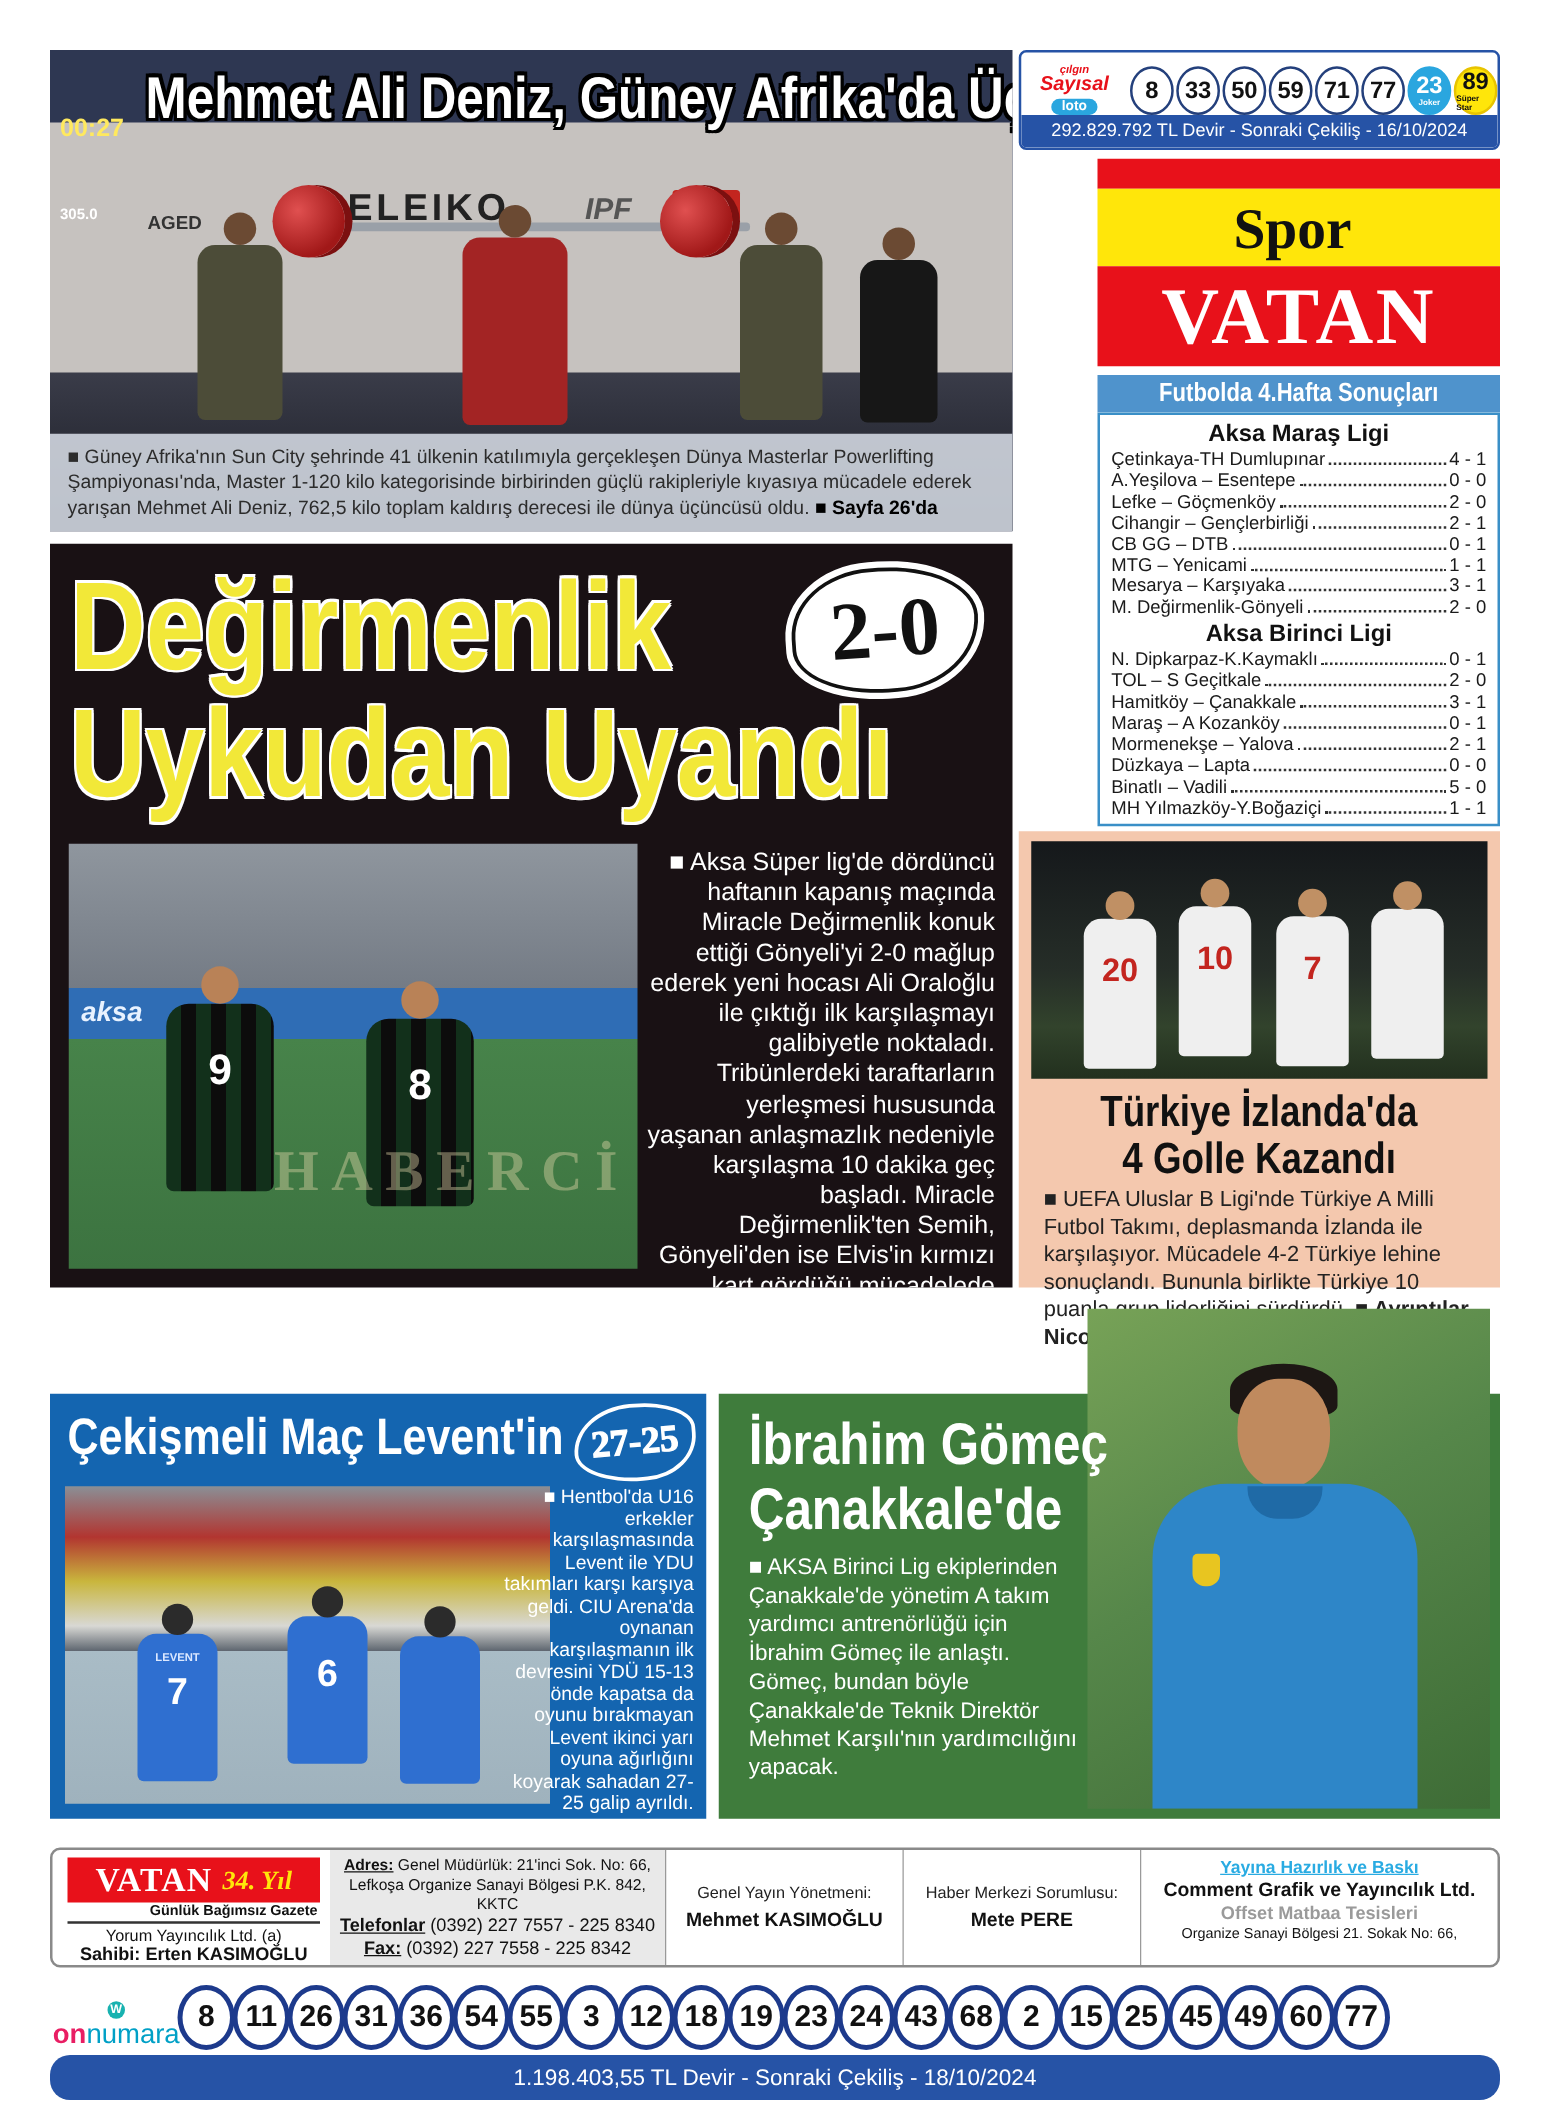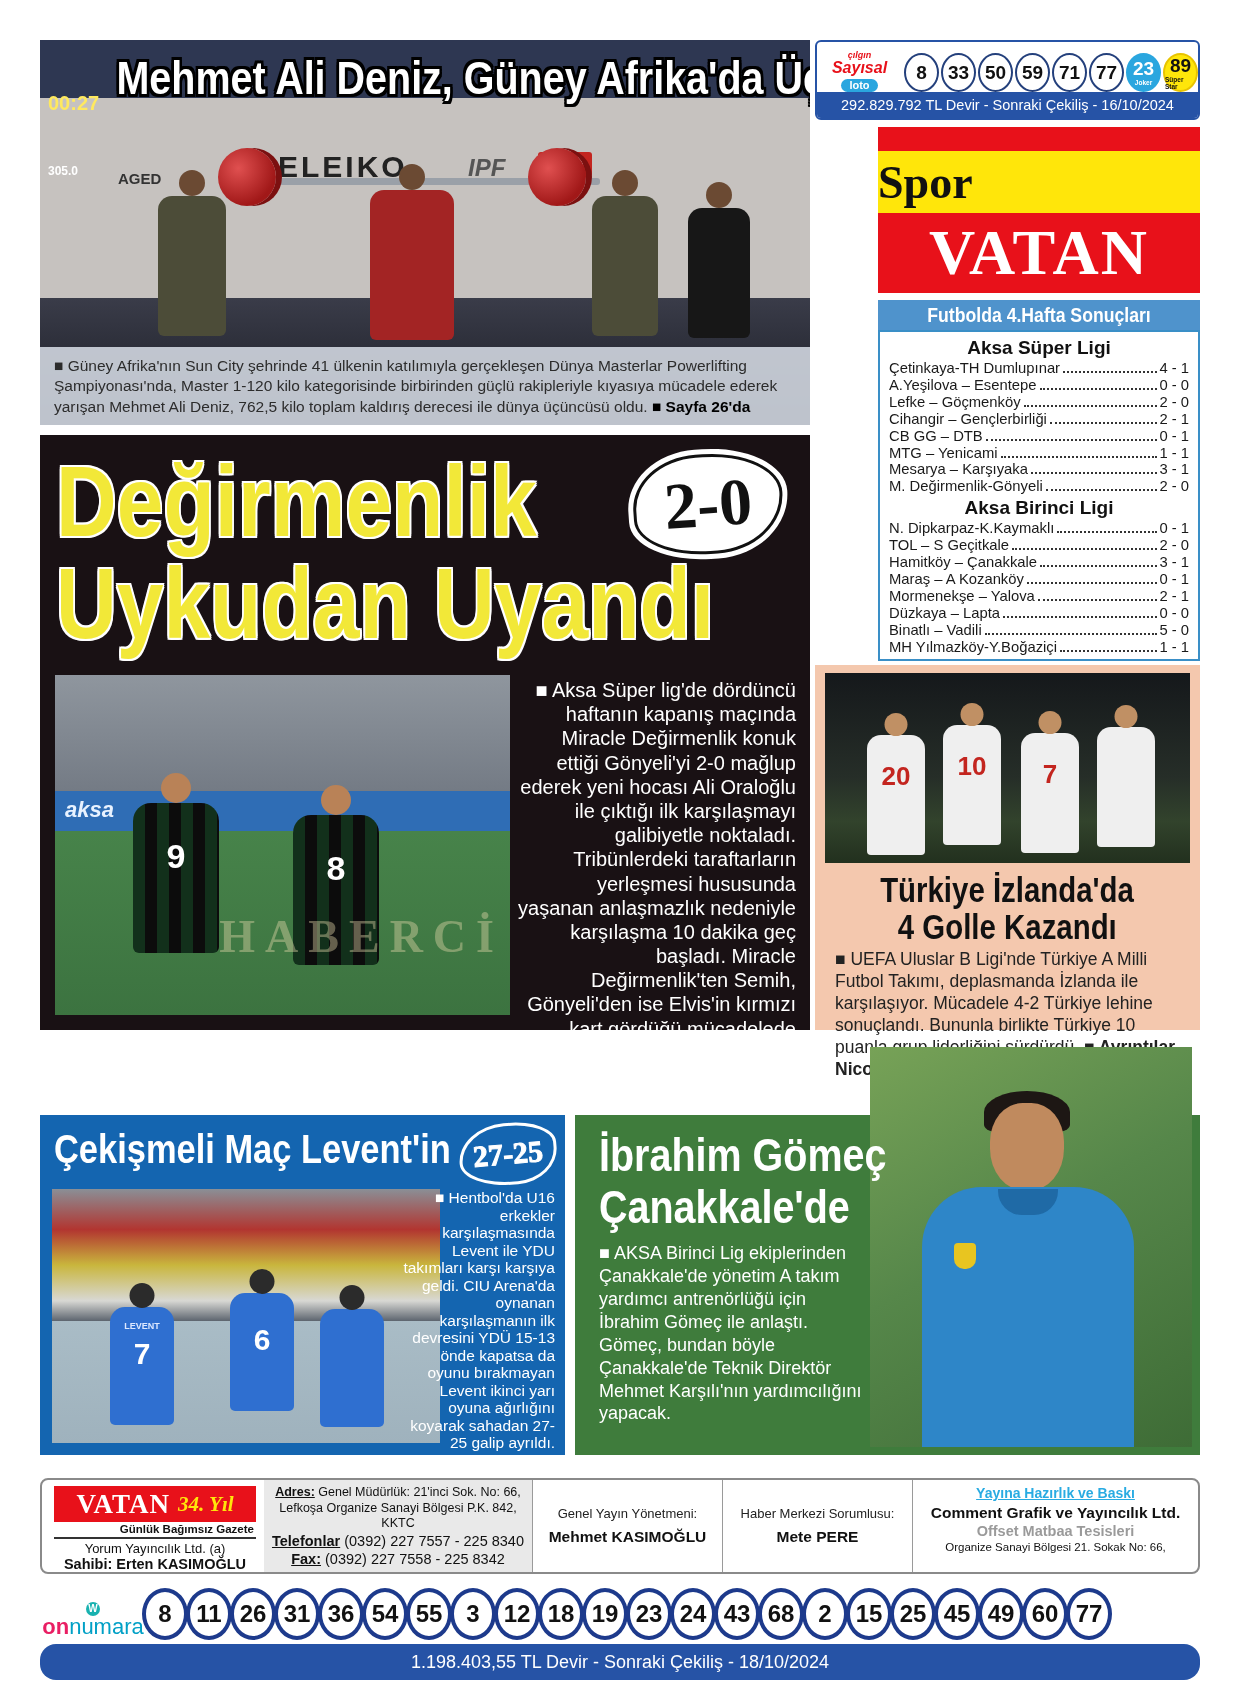--- a/index.html
+++ b/index.html
@@ -48,21 +48,21 @@
         font-weight:bold;font-size:19px;color:#111;margin-left:2px;box-sizing:border-box;}
   .ball.joker{background:#2aa6df;border-color:#2aa6df;color:#fff;}
   .ball.star{background:#ffe60a;border-color:#e8c400;color:#111;}
   .ball .sub{font-size:6.5px;font-weight:bold;line-height:1;}
   .loto-bar{height:26px;background:#2653a6;color:#fff;font-size:14.5px;
             display:flex;align-items:center;justify-content:center;}
 
   
   .masthead{left:878px;top:127px;width:322px;height:166px;}
   .mh-red1{height:24px;background:#e8111a;}
-  .mh-yellow{height:62px;background:#ffe60a;display:flex;align-items:center;justify-content:flex-start;padding-right:10px;}
+  .mh-yellow{height:62px;background:#ffe60a;display:flex;align-items:center;justify-content:center;padding-right:10px;}
   .mh-yellow span{font-family:"Liberation Serif",serif;font-weight:bold;font-size:46px;color:#111;}
   .mh-red2{height:80px;background:#e8111a;display:flex;align-items:center;justify-content:center;}
   .mh-red2 span{font-family:"Liberation Serif",serif;font-weight:bold;font-size:64px;color:#fff;letter-spacing:2px;}
 
   
   .results-hd{left:878px;top:300px;width:322px;height:30px;background:#4f93cc;
               display:flex;align-items:center;justify-content:center;}
   .results-hd span{color:#fff;font-weight:bold;font-size:21px;}
   .results-box{left:878px;top:330px;width:322px;height:331px;background:#fff;
                border:2px solid #3a8fc7;box-sizing:border-box;padding:3px 9px;}
@@ -270,21 +270,21 @@
     </div>
     <div class="mh-red2">
       <span>VATAN</span>
     </div>
   </div>
 
   <div class="abs results-hd">
     <span class="cdc">Futbolda 4.Hafta Sonuçları</span>
   </div>
   <div class="abs results-box" id="results-list">
-      <div class="league-title">Aksa Süper Ligi</div>
+      <div class="league-title">Aksa Maraş Ligi</div>
       <div class="m-row">
         <span class="m-teams">Çetinkaya-TH Dumlupınar</span>
         <span class="m-dots"></span>
         <span class="m-score">4 - 1</span>
       </div>
       <div class="m-row">
         <span class="m-teams">A.Yeşilova – Esentepe</span>
         <span class="m-dots"></span>
         <span class="m-score">0 - 0</span>
       </div>

